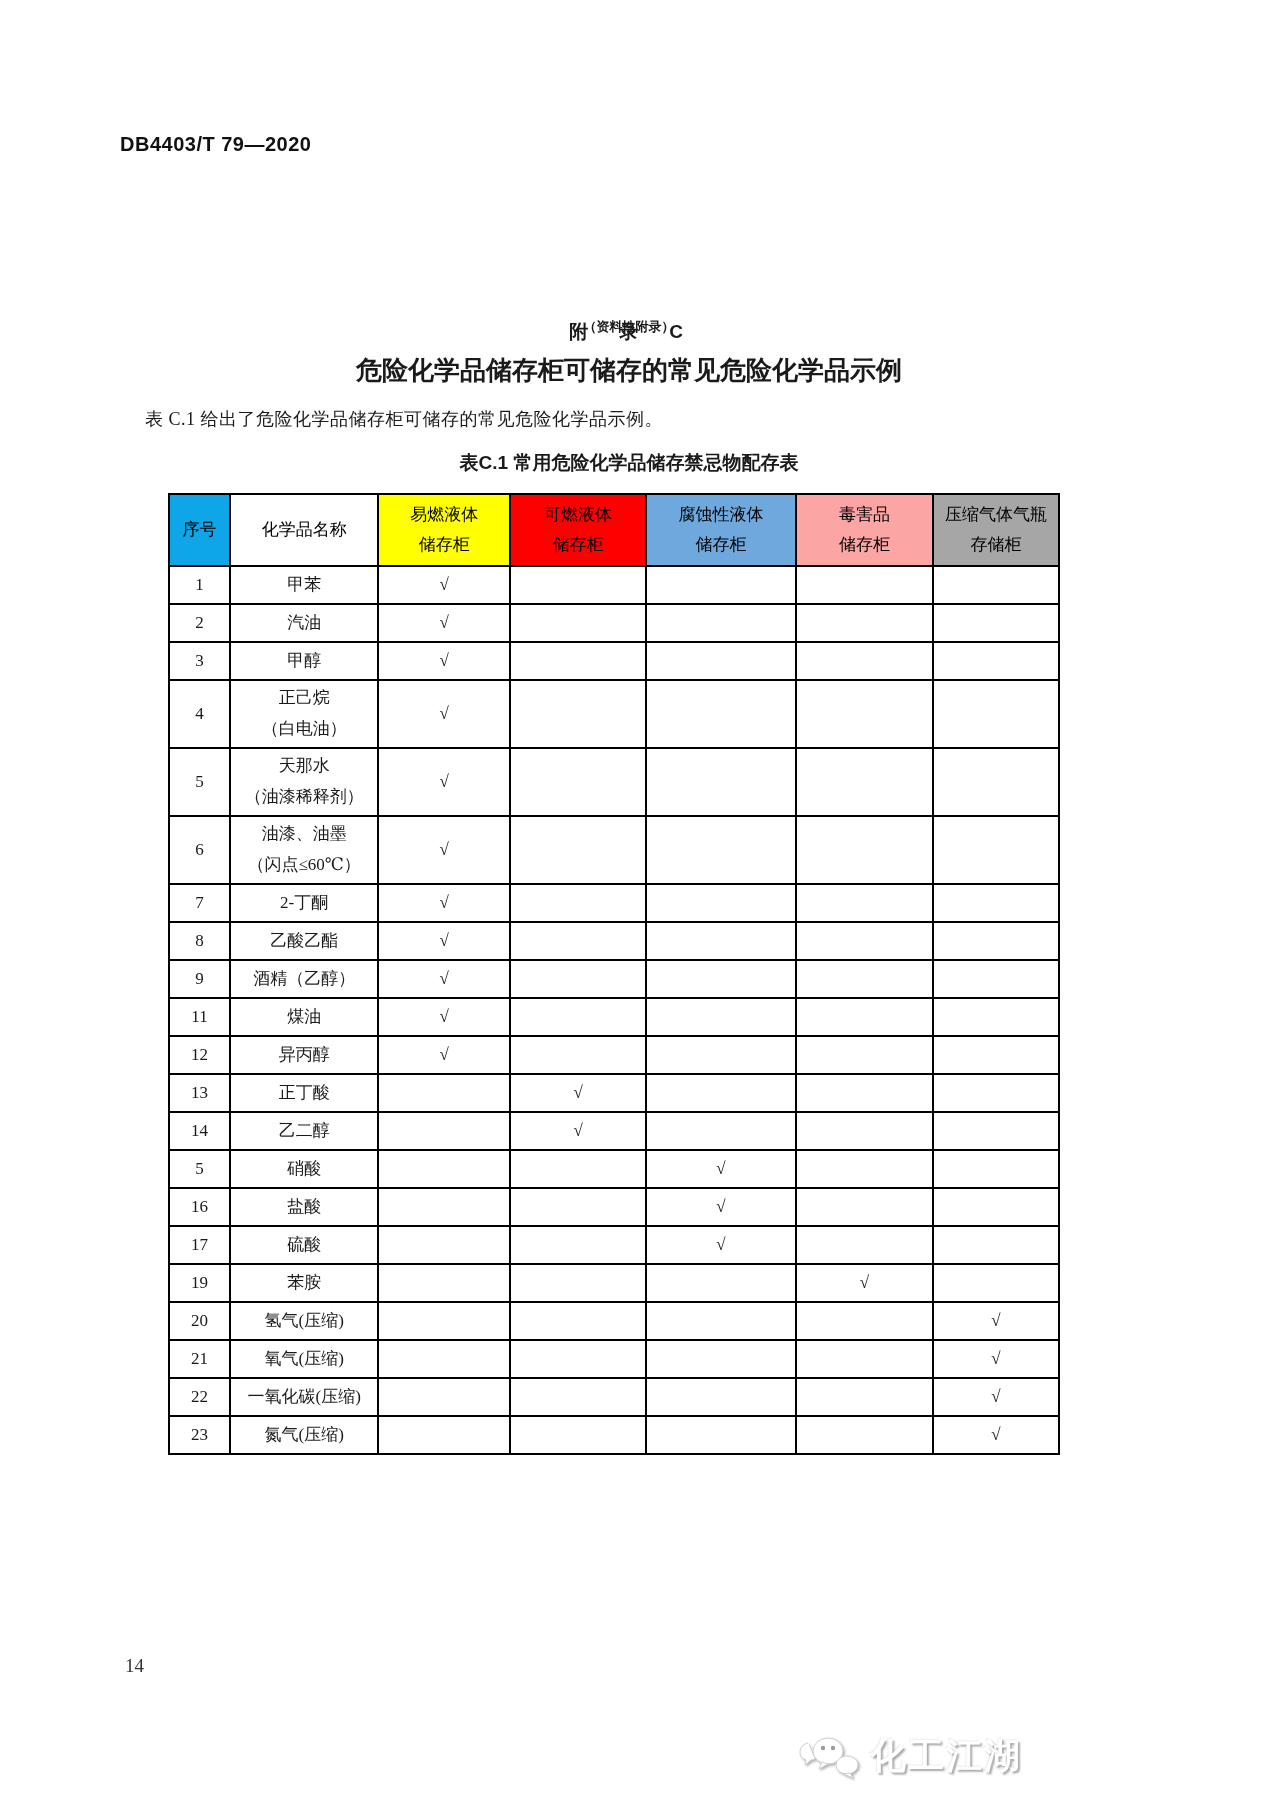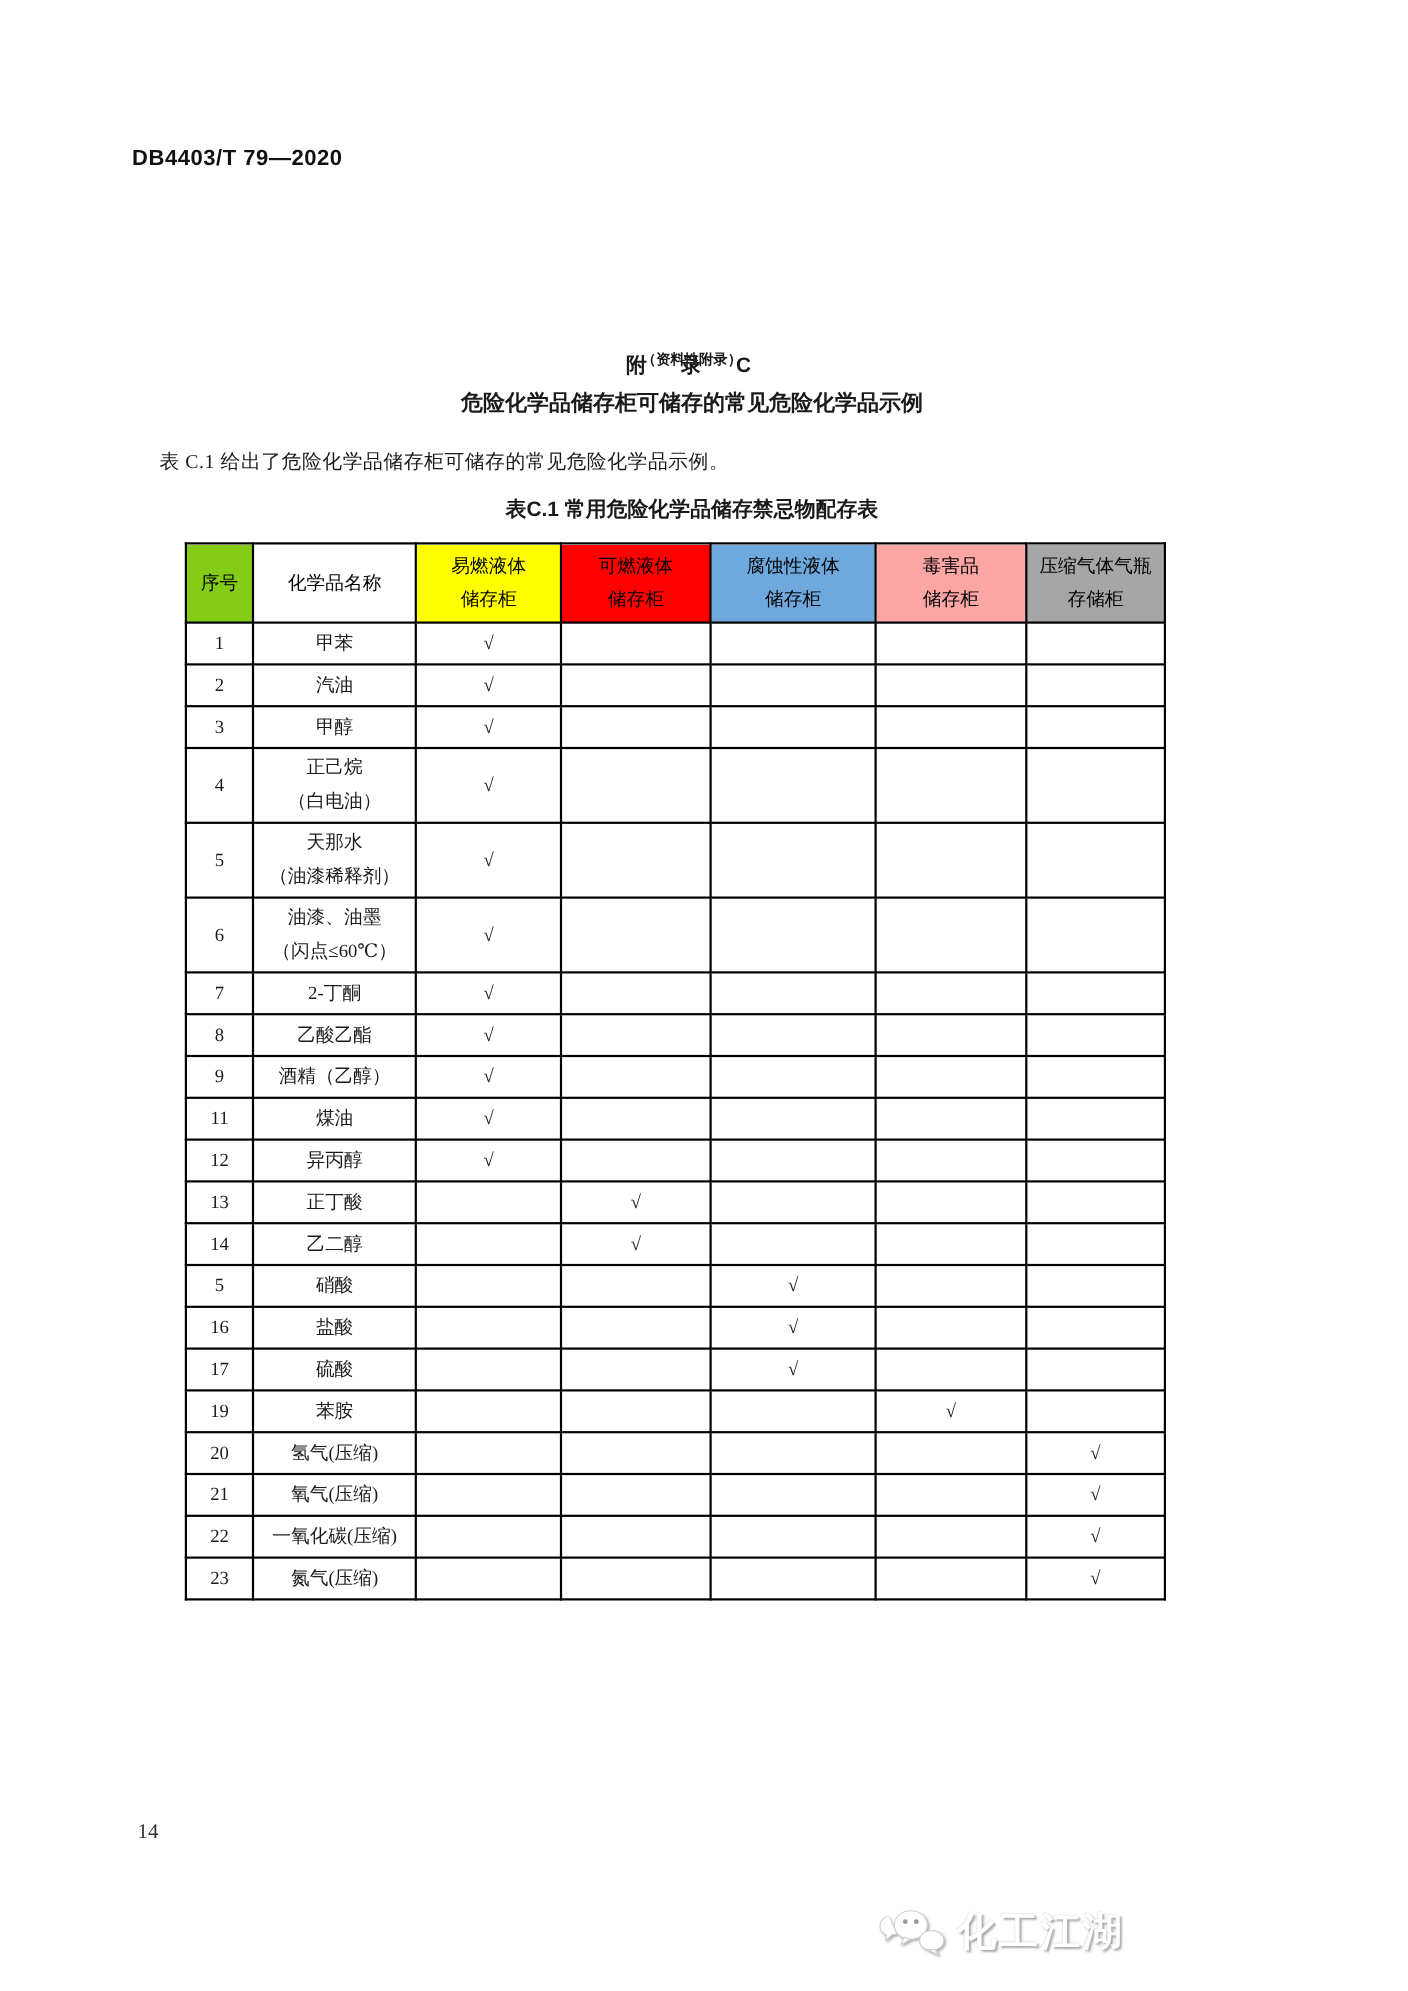--- a/index.html
+++ b/index.html
@@ -15,21 +15,21 @@
     position:absolute;left:120px;top:133px;
     font-family:"Liberation Sans","DejaVu Sans",sans-serif;
     font-size:20px;font-weight:bold;letter-spacing:0.5px;color:#111;
   }
   .center-col{position:absolute;left:168px;width:922px;text-align:center;}
   .app-title-1{top:283px;font-family:"Liberation Sans","DejaVu Sans",sans-serif;
     font-size:19px;font-weight:bold;letter-spacing:6px;margin-top:36px;}
   .app-title-2{top:318px;font-family:"Liberation Sans","DejaVu Sans",sans-serif;
     font-size:13px;font-weight:bold;}
   .app-title-3{top:353px;font-family:"Liberation Sans","DejaVu Sans",sans-serif;
-    font-size:20px;font-weight:bold;}
+    font-size:26px;font-weight:bold;}
   .intro{
     position:absolute;left:145px;top:407px;
     font-size:18px;letter-spacing:0.5px;
   }
   .tbl-caption{top:450px;font-family:"Liberation Sans","DejaVu Sans",sans-serif;
     font-size:19px;font-weight:bold;}
   table.main{
     position:absolute;left:168px;top:493px;
     border-collapse:collapse;table-layout:fixed;
     font-size:17px;
@@ -45,21 +45,21 @@
   table.main thead th{font-weight:normal;font-size:17px;line-height:30px;color:#000;}
   table.main tbody tr{height:38px;}
   table.main tbody tr.tall{height:68px;}
   td.mark{font-size:17px;color:#222;}
   .page-num{
     position:absolute;left:125px;top:1655px;
     font-size:19px;font-family:"Liberation Serif","DejaVu Serif",serif;color:#333;
   }
   .brand{
     position:absolute;right:38px;top:1732px;
-    display:flex;gap:8px;
+    display:flex;align-items:center;gap:8px;
   }
   .brand-text{
     font-family:"Liberation Sans","DejaVu Sans",sans-serif;
     font-size:36px;font-weight:bold;color:#ffffff;
     text-shadow:2px 2px 2px rgba(140,140,140,0.75),
                 -1px -1px 1px rgba(220,220,220,0.5);
     letter-spacing:2px;
   }
   .brand-icon{width:64px;height:48px;}
 </style>
@@ -83,21 +83,21 @@
       <col style="width:63px">
         <col style="width:152px">
         <col style="width:137px">
       <col style="width:141px">
         <col style="width:156px">
         <col style="width:142px">
       <col style="width:131px">
     </colgroup>
     <thead>
       <tr id="header-row">
-          <th style="background: #84cc16;">序号</th>
+          <th style="background: #0ea5e9;">序号</th>
           <th style="background: rgb(255, 255, 255);">化学品名称</th>
           <th style="background: rgb(255, 255, 0); font-family: Liberation Serif, serif;">易燃液体
 储存柜</th>
           <th style="background: rgb(255, 0, 0);">可燃液体
 储存柜</th>
           <th style="background: rgb(111, 168, 220);">腐蚀性液体
 储存柜</th>
           <th style="background: #fca5a5;">毒害品
 储存柜</th>
           <th style="background: rgb(166, 166, 166);">压缩气体气瓶

